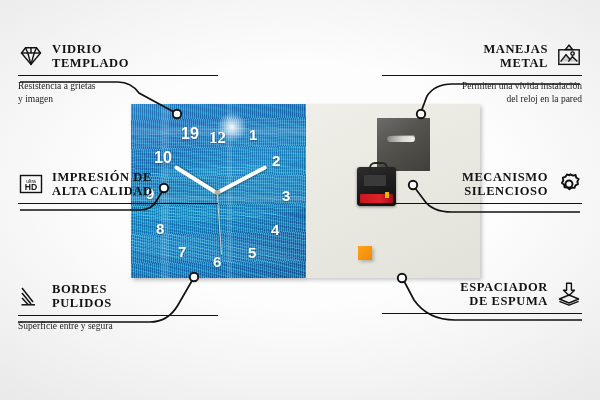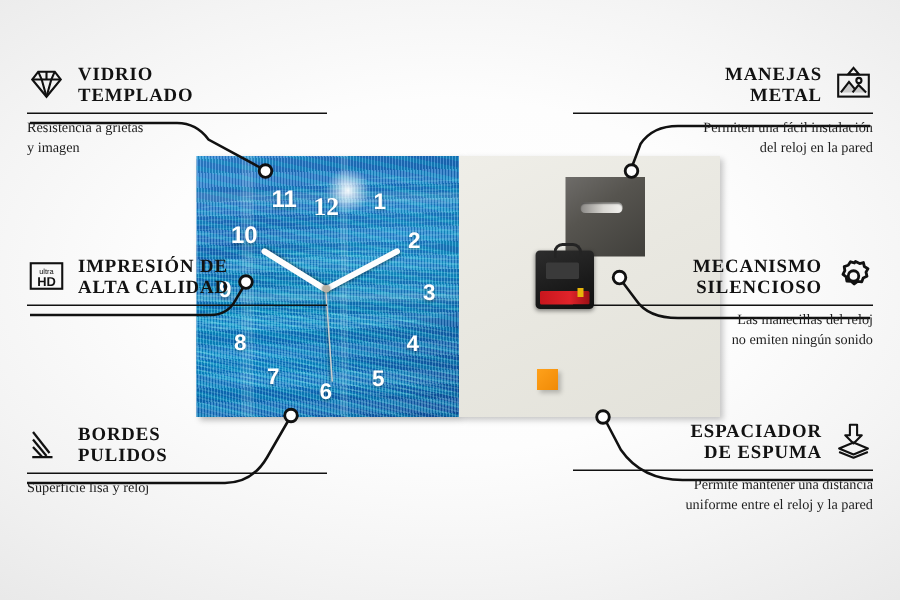--- a/index.html
+++ b/index.html
@@ -110,21 +110,21 @@
       <span class="num" style="left:118px;top:23px;">1</span>
       <span class="num" style="left:141px;top:49px;">2</span>
       <span class="num" style="left:151px;top:84px;">3</span>
       <span class="num" style="left:140px;top:118px;">4</span>
       <span class="num" style="left:117px;top:141px;">5</span>
       <span class="num" style="left:82px;top:150px;">6</span>
       <span class="num" style="left:47px;top:140px;">7</span>
       <span class="num" style="left:25px;top:117px;">8</span>
       <span class="num" style="left:15px;top:82px;">9</span>
       <span class="num" style="left:23px;top:46px;font-size:16px;">10</span>
-      <span class="num" style="left:50px;top:22px;font-size:16px;">11</span>
+      <span class="num" style="left:50px;top:22px;font-size:16px;">19</span>
 
       <div class="hand" style="left:86px;top:87px;width:50px;height:4px;transform:rotate(-148deg);"></div>
       <div class="hand" style="left:86px;top:87px;width:56px;height:4px;transform:rotate(-28deg);"></div>
       <div class="hand" style="left:86px;top:88px;width:62px;height:1.4px;background:#cfcfcf;transform:rotate(86deg);"></div>
       <div class="pin"></div>
     </div>
 
     <div class="panel" id="clock-back">
       <div id="hanger-plate">
         <div id="hanger-slot"></div>
@@ -219,21 +219,21 @@
         </g>
           </svg>
       </span>
       <span class="title">
         <span>BORDES</span><br>
         <span>PULIDOS</span>
       </span>
     </div>
     <div class="rule"></div>
     <div class="desc">
-      <span>Superficie lisa y reloj</span>
+      <span>Superficie entre y segura</span>
     </div>
   </div>
 
   <div class="callout c-right" style="left:382px;top:42px;">
     <div class="head">
       <span class="title">
         <span>MANEJAS</span><br>
         <span>METAL</span>
       </span>
       <span class="ico">
@@ -244,63 +244,55 @@
           <path d="M4.6,18.6 L10,11.6 L13.6,16.2 L16.4,13 L21.4,18.6 Z" fill="#111" stroke="none" opacity=".18"></path>
           <path d="M4.6,18.6 L10,11.6 L14.2,16.8"></path>
           <path d="M12.4,18.6 L16.4,13.6 L21.4,18.6"></path>
           <circle cx="16.6" cy="10.6" r="1.7"></circle>
         </g>
           </svg>
       </span>
     </div>
     <div class="rule"></div>
     <div class="desc">
-      <span>Permiten una fácil instalación</span><br>
+      <span>Permiten una vívida instalación</span><br>
       <span>del reloj en la pared</span>
     </div>
   </div>
 
   <div class="callout c-right" style="left:382px;top:170px;">
     <div class="head">
       <span class="title">
         <span>MECANISMO</span><br>
         <span>SILENCIOSO</span>
       </span>
       <span class="ico">
         <svg viewBox="0 0 26 26">
             <g fill="none" stroke="#111" stroke-width="1.9" stroke-linejoin="round">
           <path d="M13,3.2 l2.9,1.0 2.4,-1.0 1.0,2.6 2.6,1.0 -1.0,2.5 1.0,2.6 -2.3,1.5 -0.6,2.7 -2.8,0.1 -2.0,2.0 -2.3,-1.5 -2.8,0.3 -0.8,-2.7 -2.4,-1.4 0.9,-2.6 -0.8,-2.7 2.5,-1.2 1.2,-2.5 2.7,0.4 Z" transform="rotate(8 13 13)"></path>
           <circle cx="13" cy="13" r="3.5"></circle>
         </g>
           </svg>
       </span>
     </div>
     <div class="rule"></div>
-    <div class="desc">
-      <span>Las manecillas del reloj</span><br>
-      <span>no emiten ningún sonido</span>
-    </div>
   </div>
 
   <div class="callout c-right" style="left:382px;top:280px;">
     <div class="head">
       <span class="title">
         <span>ESPACIADOR</span><br>
         <span>DE ESPUMA</span>
       </span>
       <span class="ico">
         <svg viewBox="0 0 26 26">
             <g fill="none" stroke="#111" stroke-width="1.4" stroke-linejoin="round">
           <path d="M10.6,2.2 h4.8 v7.0 h3.1 l-5.5,5.4 -5.5,-5.4 h3.1 Z"></path>
           <path d="M13,14.0 L22.6,18.0 L13,22.0 L3.4,18.0 Z"></path>
           <path d="M3.4,20.4 L13,24.2 L22.6,20.4"></path>
         </g>
           </svg>
       </span>
     </div>
     <div class="rule"></div>
-    <div class="desc">
-      <span>Permite mantener una distancia</span><br>
-      <span>uniforme entre el reloj y la pared</span>
-    </div>
   </div>
 
 </div>
 
 </body></html>

